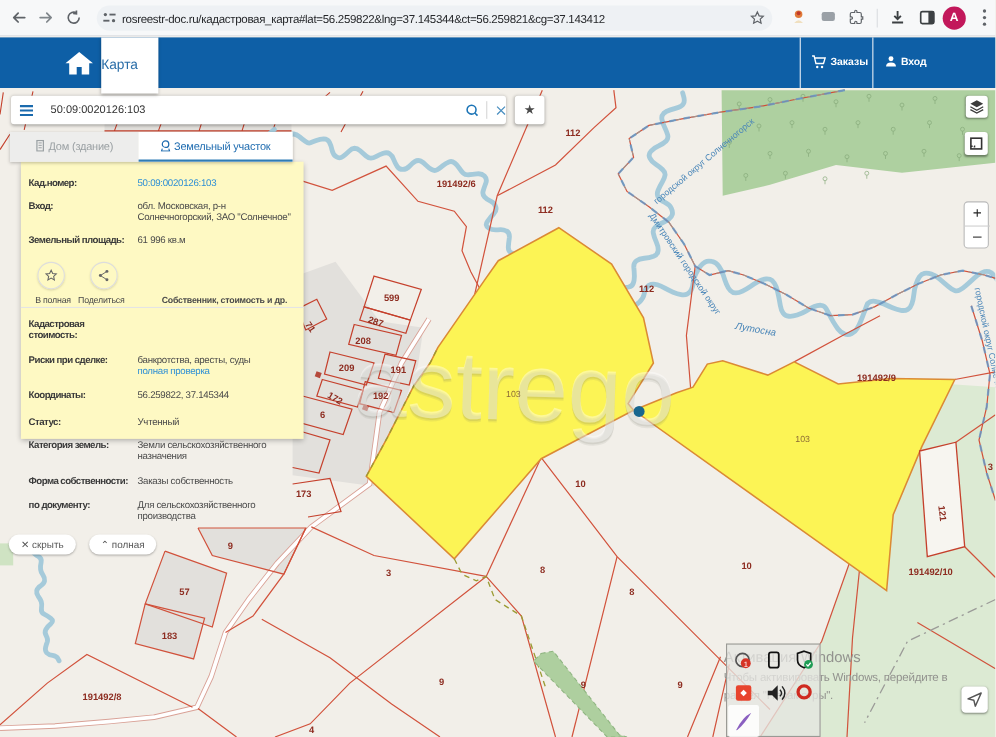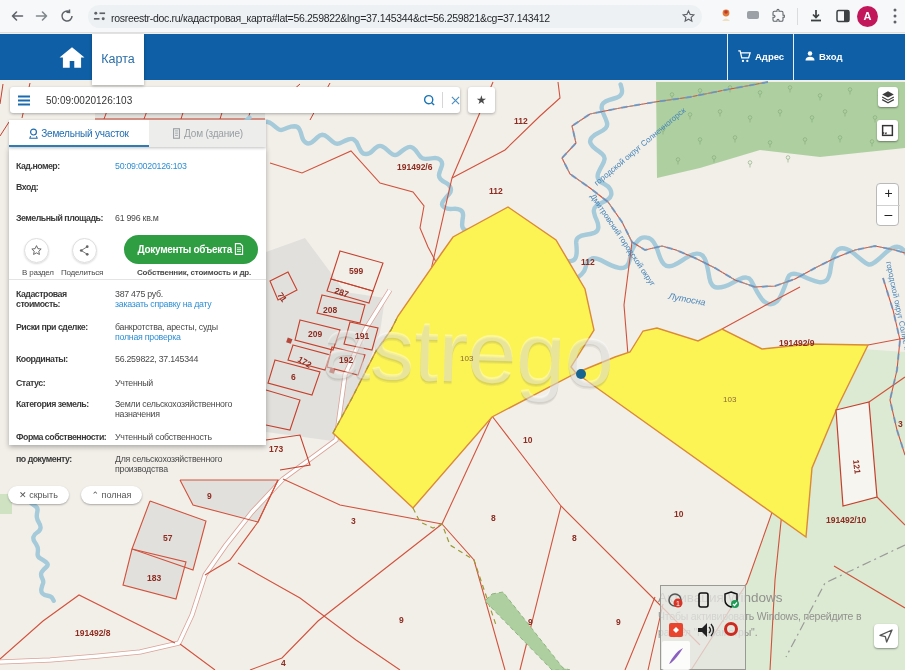--- a/index.html
+++ b/index.html
@@ -1,35 +1,35 @@
 <!DOCTYPE html>
 <html><head><meta charset="utf-8"><style>
 * { margin:0; padding:0; box-sizing:border-box; }
 body { width:905px; height:670px; overflow:hidden; position:relative; font-family:"Liberation Sans",sans-serif; background:#f2efe9; }
 #chrome { position:absolute; left:0; top:0; width:905px; height:33px; background:#f7f8f9; border-bottom:1px solid #dcdfe3; z-index:50; }
 .cicon { position:absolute; top:6px; color:#5f6368; }
 #urlpill { position:absolute; left:88px; top:5px; width:614px; height:23px; background:#eef1f4; border-radius:12px; }
 #urltext { position:absolute; left:111px; top:11.5px; font-size:10.5px; color:#26282b; letter-spacing:-0.3px; }
 #bluebar { position:absolute; left:0; top:34px; width:905px; height:46px; background:#0e5fa6; z-index:40; }
-#kartatab { position:absolute; left:92px; top:34px; width:52px; height:51px; background:#ffffff; z-index:41; box-shadow:0 1px 3px rgba(0,0,0,0.3); text-align:center; }
+#kartatab { position:absolute; left:92px; top:34px; width:52px; height:51px; background:#ffffff; z-index:41; box-shadow:0 1px 3px rgba(0,0,0,0.3); }
 #kartatab span { color:#2b6ea8; font-size:12.5px; line-height:51px; }
 .hsep { position:absolute; top:0px; width:1px; height:46px; background:#e8eef5; z-index:42;}
 .htxt { position:absolute; color:#fff; font-size:9.5px; font-weight:bold; top:51px; z-index:42; }
 #mapwrap { position:absolute; left:0; top:80px; width:905px; height:590px; }
 
 #searchbar { position:absolute; left:10px; top:87px; width:450px; height:26px; background:#fff; border-radius:3px; box-shadow:0 1px 3px rgba(0,0,0,0.3); z-index:30; }
 #searchtext { position:absolute; left:36px; top:7.5px; font-size:10px; color:#333; letter-spacing:0px; }
 #starbox { position:absolute; left:468px; top:87px; width:27px; height:26px; background:#fff; border-radius:3px; box-shadow:0 1px 3px rgba(0,0,0,0.3); z-index:30; text-align:center; }
 #starbox span { font-size:12px; color:#4a4a4a; line-height:26px;}
 
 #tabs { position:absolute; left:9px; top:120px; width:257px; height:27px; z-index:29; display:flex; box-shadow:0 1px 3px rgba(0,0,0,0.25);}
 #tab1 { width:140px; background:#fff; color:#1f6cb0; font-size:10px; line-height:27px; text-align:center; border-bottom:2px solid #2f7cb5; letter-spacing:-0.2px; }
 #tab2 { width:117px; background:#ededec; color:#9aa0a3; font-size:10px; line-height:27px; text-align:center; letter-spacing:-0.2px; }
 
-#panel { position:absolute; left:9px; top:147px; width:257px; height:298px; background:#ffffff; z-index:28; box-shadow:0 2px 5px rgba(0,0,0,0.3); font-size:8.8px; color:#4a4a4a; line-height:10.3px; }
+#panel { position:absolute; left:19px; top:147px; width:257px; height:252px; background:#fef9c3; z-index:28; box-shadow:0 2px 5px rgba(0,0,0,0.3); font-size:8.8px; color:#4a4a4a; line-height:10.3px; }
 .lab { position:absolute; left:7px; font-weight:bold; color:#3a3a3a; letter-spacing:-0.5px; width:96px; }
 .val { position:absolute; left:106px; letter-spacing:-0.25px; width:148px; }
 .link { color:#2d8fd5; }
 .circbtn { position:absolute; width:25px; height:25px; border:1px solid #ddd; border-radius:50%; top:91px; text-align:center; box-shadow:0 1px 2px rgba(0,0,0,0.15);}
 #greenbtn { position:absolute; left:115px; top:88px; width:134px; height:29px; background:#2f9e43; border-radius:15px; color:#fff; font-weight:bold; font-size:10px; text-align:center; line-height:29px; letter-spacing:-0.3px; }
 .capt { position:absolute; font-size:8px; color:#4a4a4a; top:120.5px; letter-spacing:-0.2px; }
 #divider { position:absolute; left:0px; top:131.5px; width:257px; height:1px; background:#e4e4e4; }
 
 .pill { position:absolute; top:486px; height:18px; background:#fff; border-radius:9px; box-shadow:0 1px 2px rgba(0,0,0,0.3); z-index:27; font-size:9px; color:#555; text-align:center; line-height:18px; }
 
@@ -104,21 +104,21 @@
       <path d="M2 3 h3 l2.6 11 h11 l2.4 -8 H6" fill="none" stroke="#fff" stroke-width="2"></path>
       <circle cx="9.5" cy="19" r="1.8" fill="#fff"></circle>
       <circle cx="16.5" cy="19" r="1.8" fill="#fff"></circle>
     </svg>
   <svg style="position:absolute;left:804px;top:16px;z-index:42" width="12" height="12" viewBox="0 0 24 24">
       <circle cx="12" cy="7" r="4.5" fill="#fff"></circle>
       <path d="M3 21 Q3 13.5 12 13.5 Q21 13.5 21 21 Z" fill="#fff"></path>
     </svg>
 </div>
 <div id="kartatab"><span>Карта</span></div>
-<div class="htxt" style="left:755px">Адрес</div>
+<div class="htxt" style="left:755px">Заказы</div>
 <div class="htxt" style="left:819px">Вход</div>
 
 <div id="mapwrap">
 <svg id="map" width="905" height="590" viewBox="0 80 905 590">
 <rect x="0" y="80" width="905" height="590" fill="#f2efe9"></rect>
 
 <polygon points="905,352 862,349 838,406 812,468 786,473 747,583 691,670 905,670" fill="#dcead3"></polygon>
 
 <polygon points="656,82 905,82 905,148 820,157 760,150 700,168 657,178" fill="#aed0a0"></polygon>
 <g transform="translate(672,95)" opacity="0.7">
@@ -376,64 +376,60 @@
       <path d="M16 16 L20.5 20.5" stroke="#1b74b6" stroke-width="2.6"></path>
     </svg>
   <div style="position:absolute;left:432px;top:5px;width:1px;height:16px;background:#d6d6d6"></div>
   <svg style="position:absolute;left:441px;top:8.5px" width="9" height="9" viewBox="0 0 10 10">
       <path d="M1 1 L9 9 M9 1 L1 9" stroke="#4a8fc0" stroke-width="1.3"></path>
     </svg>
 </div>
 <div id="starbox"><span>★</span></div>
 
 <div id="tabs">
+    <div id="tab2"><svg width="9" height="11" viewBox="0 0 12 15" style="vertical-align:-2px;margin-right:3px">
+        <rect x="2" y="1" width="8" height="13" fill="none" stroke="#9aa0a3" stroke-width="1.5"></rect>
+        <path d="M4 4 h4 M4 7 h4 M4 10 h4" stroke="#9aa0a3" stroke-width="1.2"></path>
+      </svg>Дом (здание)</div>
     <div id="tab1"><svg width="9" height="11" viewBox="0 0 12 15" style="vertical-align:-2px;margin-right:3px">
         <circle cx="6" cy="5.5" r="4" fill="none" stroke="#1f6cb0" stroke-width="1.6"></circle>
         <path d="M2 11 L1 14 L11 14 L10 11" fill="none" stroke="#1f6cb0" stroke-width="1.4"></path>
       </svg>Земельный участок</div>
-    <div id="tab2"><svg width="9" height="11" viewBox="0 0 12 15" style="vertical-align:-2px;margin-right:3px">
-        <rect x="2" y="1" width="8" height="13" fill="none" stroke="#9aa0a3" stroke-width="1.5"></rect>
-        <path d="M4 4 h4 M4 7 h4 M4 10 h4" stroke="#9aa0a3" stroke-width="1.2"></path>
-      </svg>Дом (здание)</div>
   </div>
 <div id="panel">
   <div class="lab" style="top:13.5px">Кад.номер:</div>
     <div class="val link" style="top:13.5px">50:09:0020126:103</div>
   <div class="lab" style="top:34.5px">Вход:</div>
+    <div class="val" style="top:34.5px">обл. Московская, р-н<br>Солнечногорский, ЗАО "Солнечное"</div>
   <div class="lab" style="top:65.5px">Земельный площадь:</div>
     <div class="val" style="top:65.5px">61 996 кв.м</div>
   <div class="circbtn" style="left:15px"><svg width="13" height="13" viewBox="0 0 24 24" style="margin-top:5px">
         <path d="M12 3 l2.6 5.6 6 .7 -4.4 4.1 1.2 5.9 -5.4-3 -5.4 3 1.2-5.9 -4.4-4.1 6-.7 z" fill="none" stroke="#666" stroke-width="1.8"></path>
       </svg></div>
   <div class="circbtn" style="left:63px"><svg width="13" height="13" viewBox="0 0 24 24" style="margin-top:5px">
         <circle cx="6" cy="12" r="2.5" fill="#666"></circle>
         <circle cx="17" cy="5" r="2.5" fill="#666"></circle>
         <circle cx="17" cy="19" r="2.5" fill="#666"></circle>
         <path d="M6 12 L17 5 M6 12 L17 19" stroke="#666" stroke-width="1.6"></path>
       </svg></div>
-  <div id="greenbtn">Документы объекта <svg width="10" height="12" viewBox="0 0 16 20" style="vertical-align:-2px">
-        <path d="M2 1 h8 l4 4 v14 h-12 z" fill="none" stroke="#fff" stroke-width="1.8"></path>
-        <path d="M4.5 8 h7 M4.5 11 h7 M4.5 14 h7" stroke="#fff" stroke-width="1.4"></path>
-      </svg></div>
-  <div class="capt" style="left:13px">В раздел</div>
+  <div class="capt" style="left:13px">В полная</div>
   <div class="capt" style="left:52px">Поделиться</div>
   <div class="capt" style="left:128px;font-weight:bold">Собственник, стоимость и др.</div>
   <div id="divider"></div>
   <div class="lab" style="top:142px">Кадастровая<br>стоимость:</div>
-    <div class="val" style="top:142px">387 475 руб.<br><span class="link">заказать справку на дату</span></div>
   <div class="lab" style="top:175px">Риски при сделке:</div>
     <div class="val" style="top:175px">банкротства, аресты, суды<br><span class="link">полная проверка</span></div>
   <div class="lab" style="top:207px">Координаты:</div>
     <div class="val" style="top:207px">56.259822, 37.145344</div>
   <div class="lab" style="top:230.5px">Статус:</div>
     <div class="val" style="top:230.5px">Учтенный</div>
   <div class="lab" style="top:252px">Категория земель:</div>
     <div class="val" style="top:252px">Земли сельскохозяйственного<br>назначения</div>
   <div class="lab" style="top:285px">Форма собственности:</div>
-    <div class="val" style="top:285px">Учтенный собственность</div>
+    <div class="val" style="top:285px">Заказы собственность</div>
   <div class="lab" style="top:307px">по документу:</div>
     <div class="val" style="top:307px">Для сельскохозяйственного<br>производства</div>
 </div>
 <div class="pill" style="left:8px;width:61px">✕ скрыть</div>
 <div class="pill" style="left:81px;width:61px">⌃ полная</div>
 
 <div class="sqbtn" style="left:878px;top:87px;width:20px;height:20px"><svg width="14" height="14" viewBox="0 0 24 24" style="margin-top:3px">
       <path d="M12 2 L22 7.5 12 13 2 7.5 Z" fill="#3c3c3c"></path>
       <path d="M2 12 L12 17.5 22 12" fill="none" stroke="#3c3c3c" stroke-width="2"></path>
       <path d="M2 16.5 L12 22 22 16.5" fill="none" stroke="#3c3c3c" stroke-width="2"></path>

